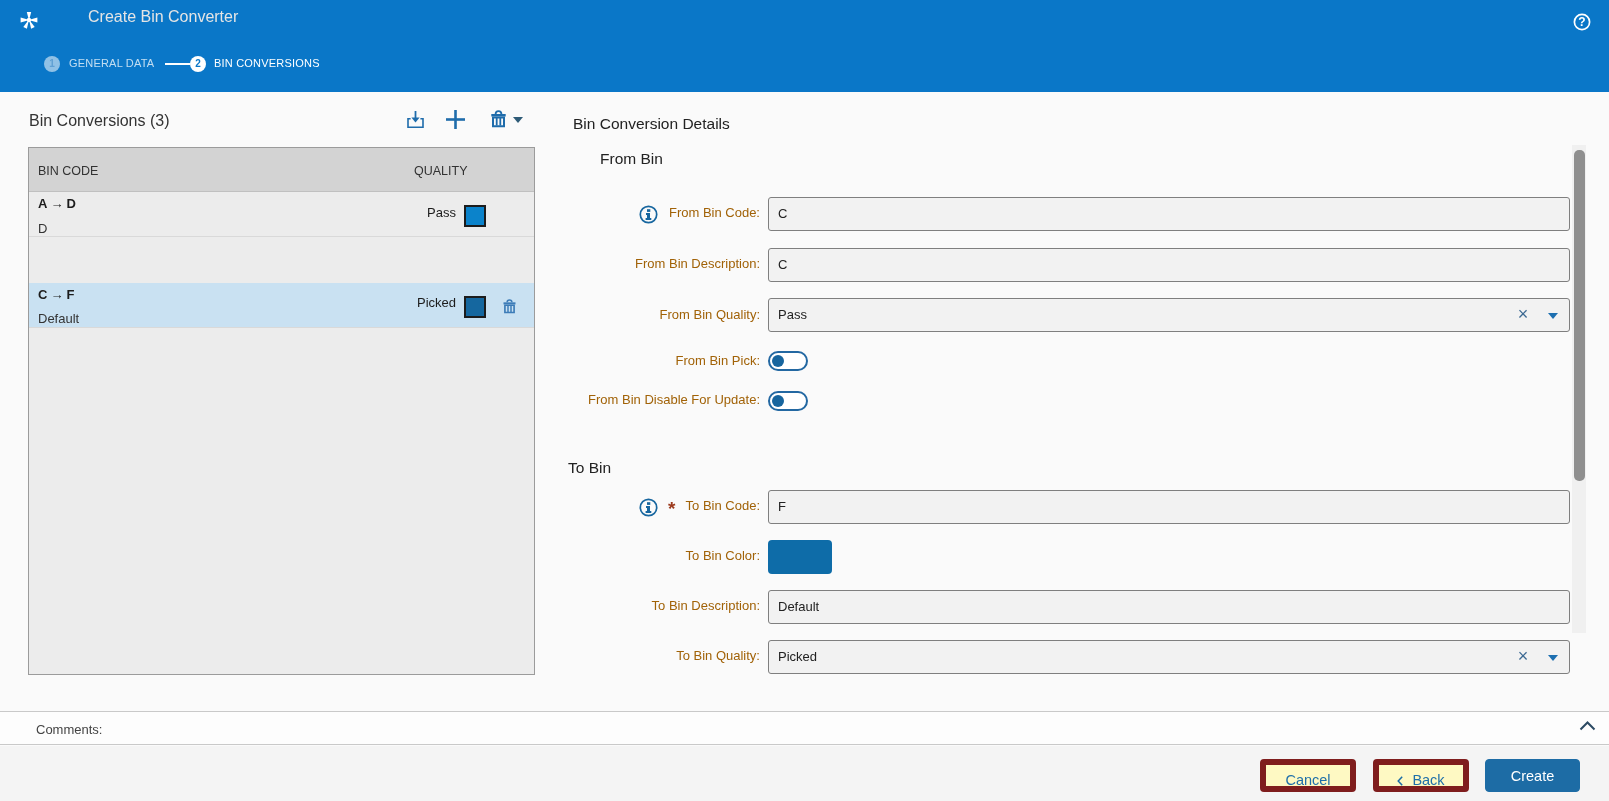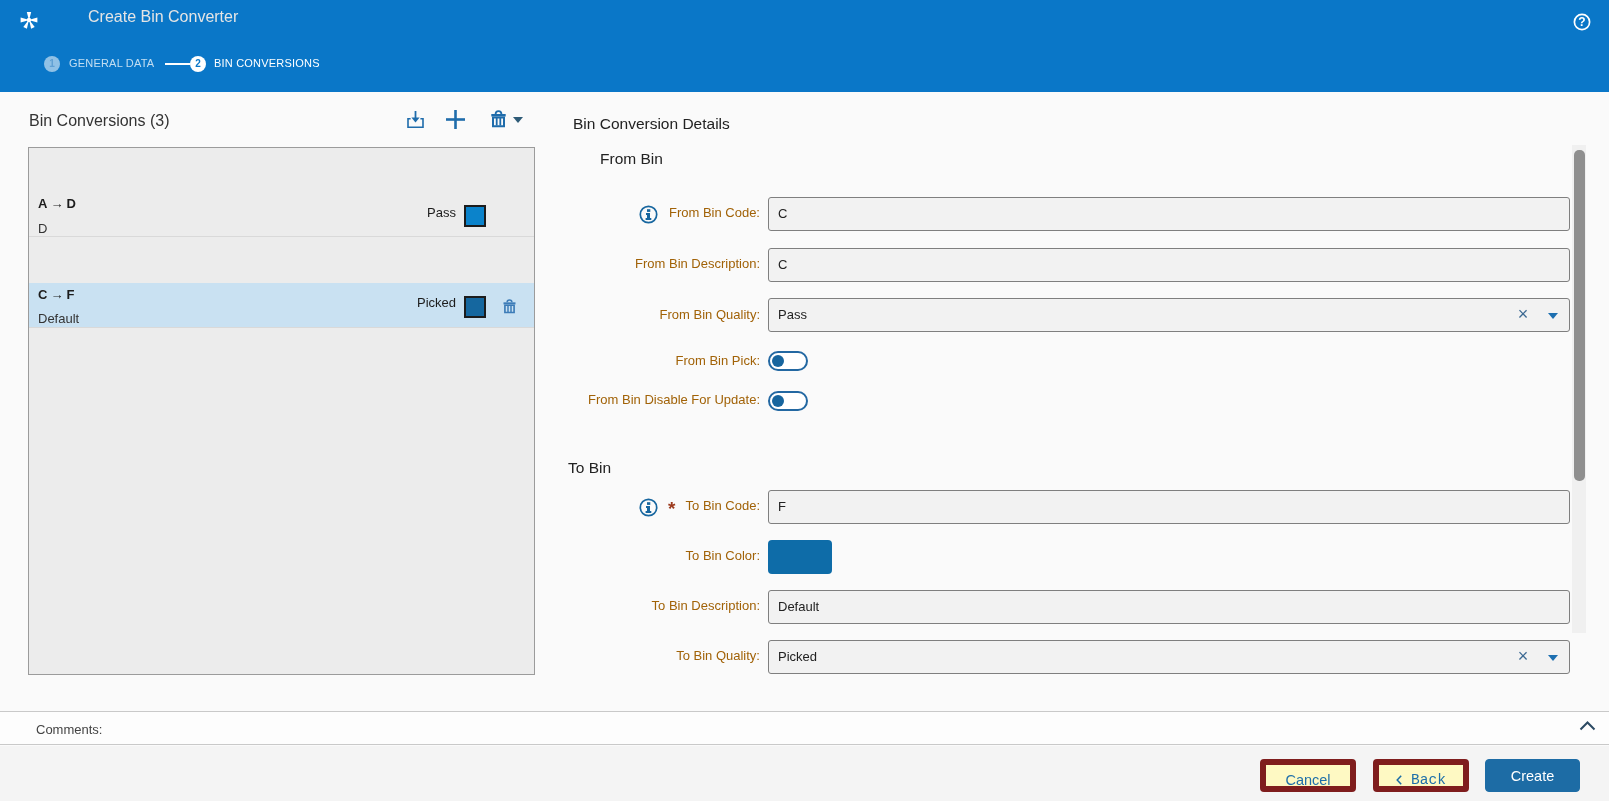--- a/index.html
+++ b/index.html
@@ -46,21 +46,21 @@
   #sbtrack { position:absolute; left:1572px; top:145px; width:14px; height:488px; background:#f0f0f0; }
   #sbthumb { position:absolute; left:1574px; top:150px; width:11px; height:331px; background:#8f8f8f; border-radius:5px; }
 
   
   #comments { position:absolute; left:0; top:711px; width:1609px; height:34px; background:#fdfdfd; border-top:1px solid #c9c9c9; border-bottom:1px solid #c9c9c9; }
   #comments span { position:absolute; left:36px; top:10px; font-size:13px; color:#444; }
   #footer { position:absolute; left:0; top:746px; width:1609px; height:55px; background:#f4f4f4; }
   .btn { position:absolute; top:759px; height:33px; border-radius:4px; font-size:14.5px; font-family:"Liberation Sans", sans-serif; text-align:center; line-height:31px; }
   .btn.ghost { background:#fef9c3; border:6px solid #7f1d1d; color:#1e6fa9; }
   #btnCancel { left:1260px; width:96px; }
-  #btnBack { left:1373px; width:96px;font-family:Liberation Mono, monospace; }
+  #btnBack { left:1373px; width:96px; }
   #btnCreate { left:1485px; width:95px; background:#1d6ca5; border:1px solid #1d6ca5; color:#fff; line-height:33px; }
 </style>
 </head>
 <body>
 
 <div id="hdr">
   <svg class="abs" style="left:20px; top:11px;" width="18" height="18" viewBox="0 0 18 18">
     <g fill="#ffffff">
       <circle cx="9" cy="9" r="2.2"></circle>
       <polygon points="9,9.5 6.8,0.9 11.2,0.9"></polygon>
@@ -96,20 +96,24 @@
 <svg class="abs" style="left:491px; top:110px;" width="15" height="18" viewBox="0 0 15 18">
   <path d="M4.6 4 A2.9 2.9 0 0 1 10.4 4" fill="none" stroke="#1f6cab" stroke-width="1.8"></path>
   <rect x="0.3" y="4" width="14.4" height="2.5" fill="#1f6cab"></rect>
   <path d="M2 7.5 H13 V16.2 H2 Z" fill="none" stroke="#1f6cab" stroke-width="2"></path>
   <line x1="5.7" y1="8" x2="5.7" y2="15.5" stroke="#1f6cab" stroke-width="1.8"></line>
   <line x1="9.3" y1="8" x2="9.3" y2="15.5" stroke="#1f6cab" stroke-width="1.8"></line>
 </svg>
 <div class="abs" style="left:513px; top:117px; width:0; height:0; border-left:5px solid transparent; border-right:5px solid transparent; border-top:6px solid #2e5b77;"></div>
 
 <div id="tbl">
+  <div id="thead">
+      <span class="h1">BIN CODE</span>
+      <span class="h2">QUALITY</span>
+    </div>
   <div class="row" style="top:44px; height:45.3px; background:#ececec;">
     <div class="code">A<span class="arr">→</span>D</div>
     <div class="desc">D</div>
     <div class="qtxt" style="right:78px; top:13px;">Pass</div>
     <div class="sw" style="left:435px; top:13px; background:#0b83cb;"></div>
   </div>
   <div class="row" style="top:134.7px; height:45.3px; background:#c9e1f2;">
     <div class="code">C<span class="arr">→</span>F</div>
     <div class="desc">Default</div>
     <div class="qtxt" style="right:78px; top:12px;">Picked</div>

